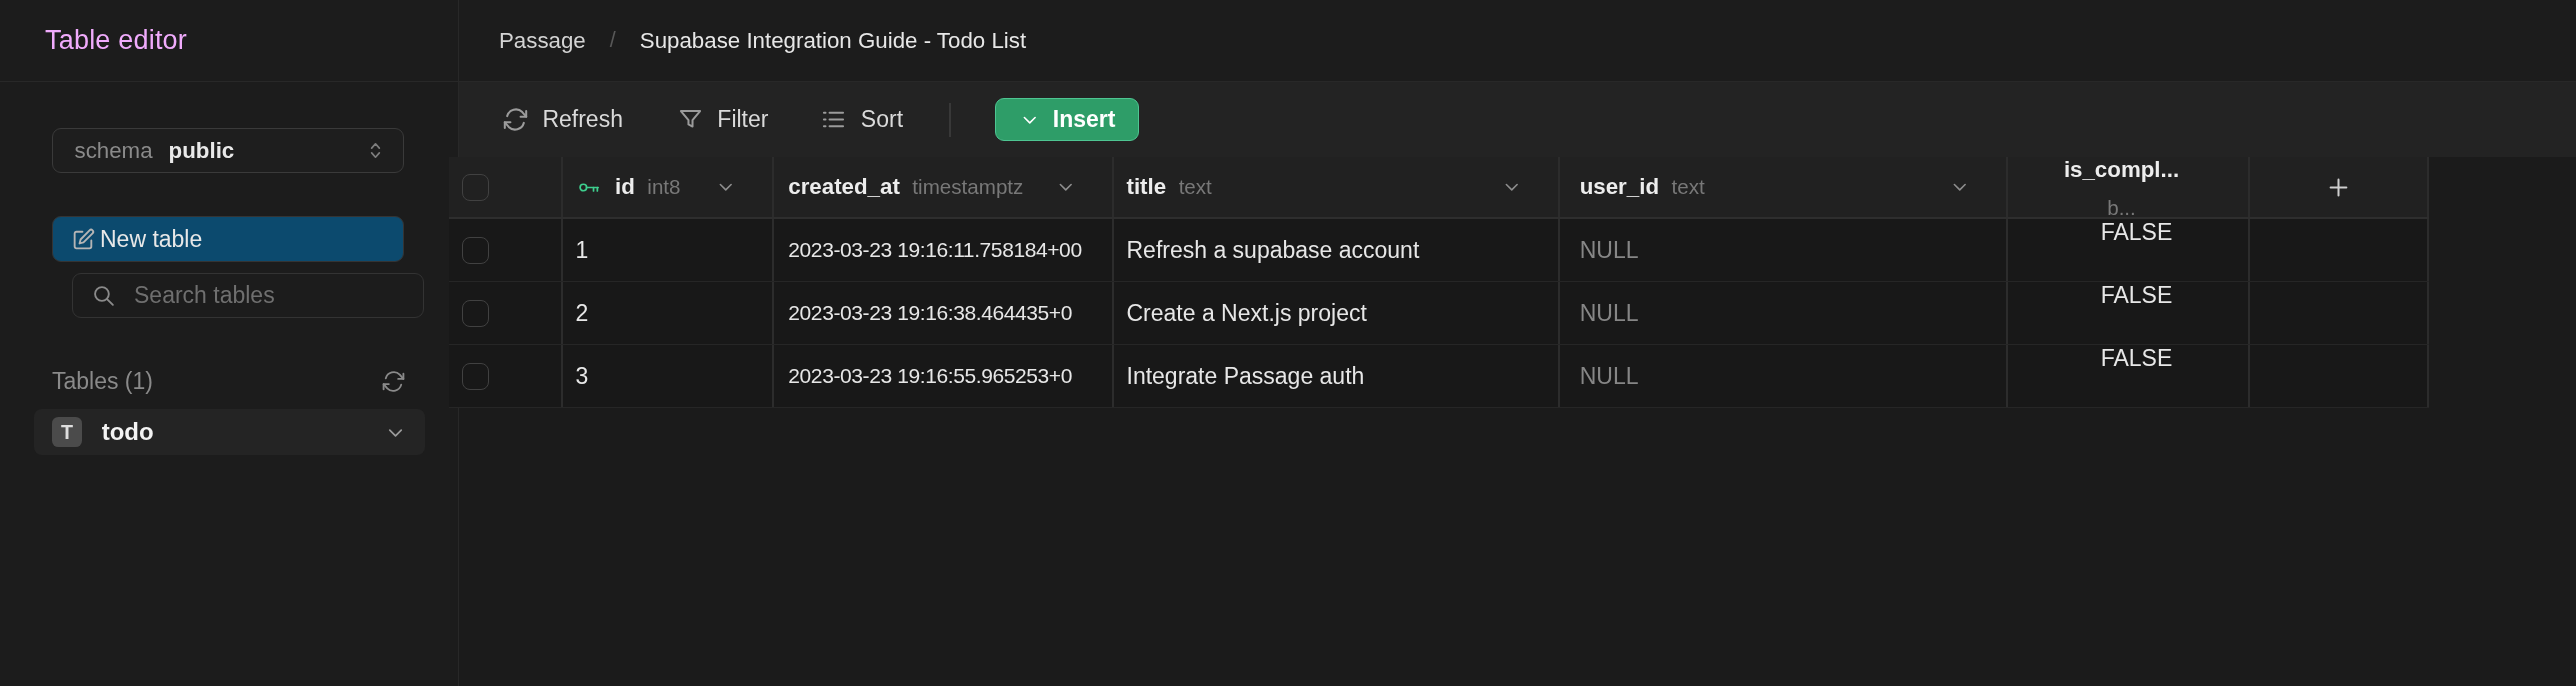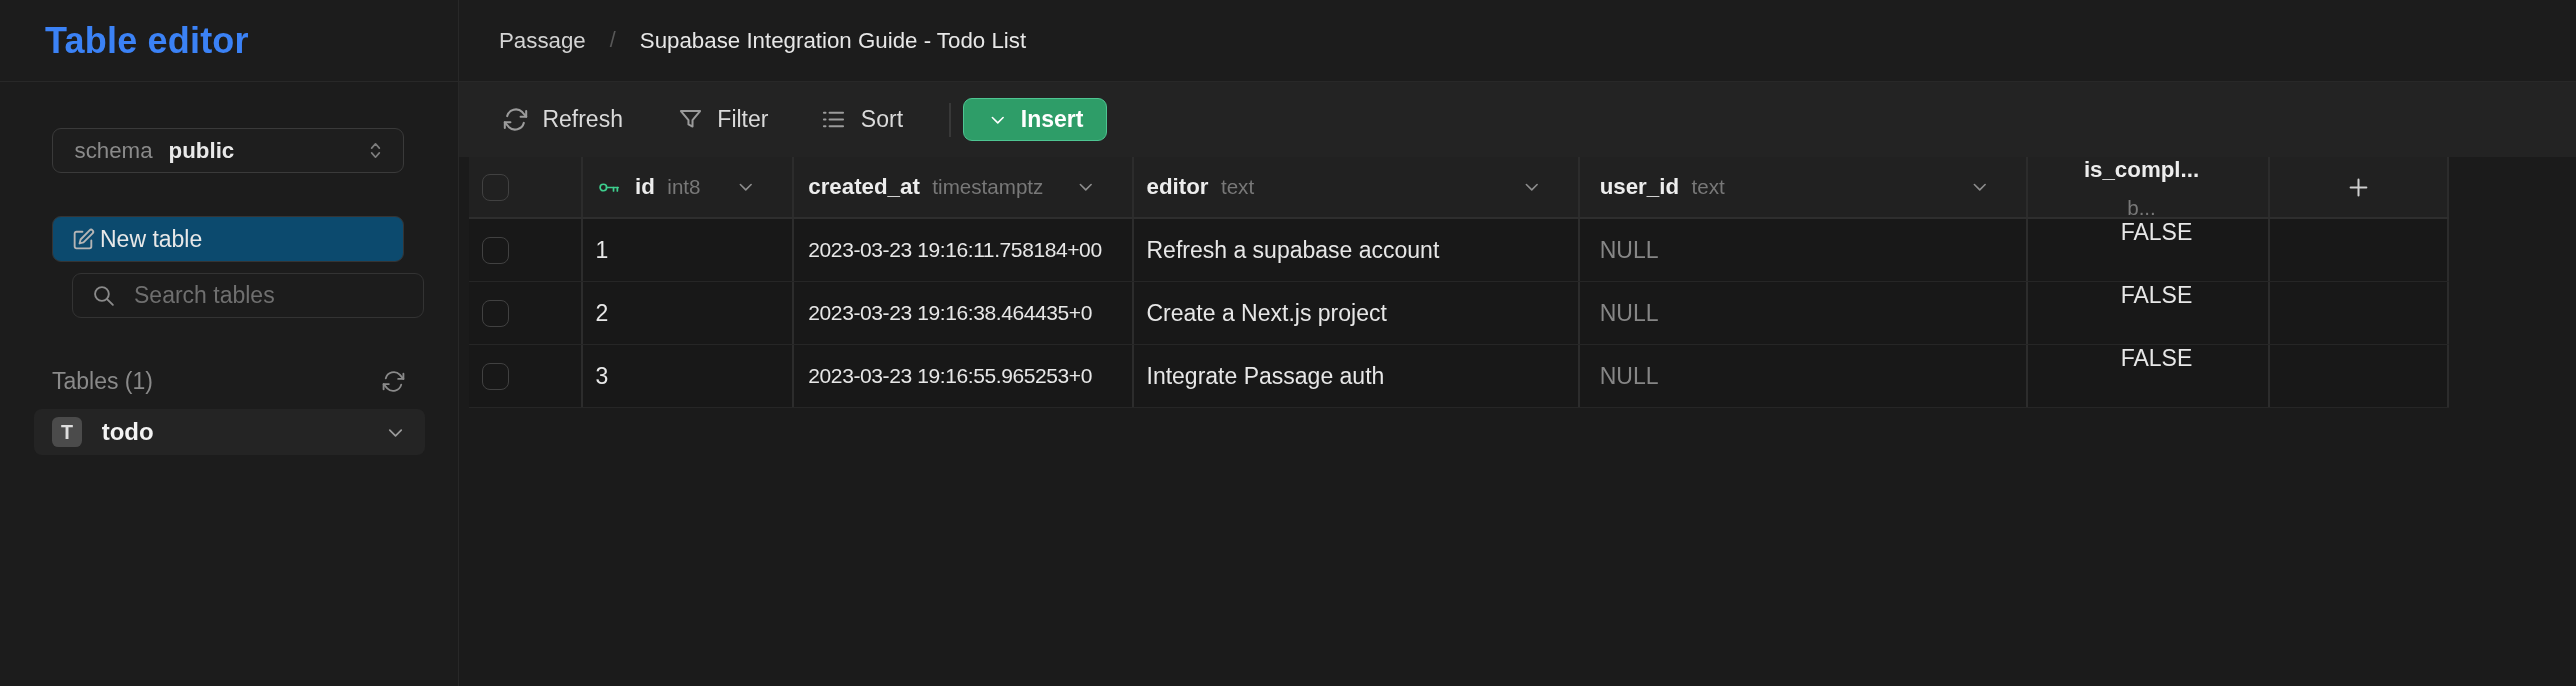--- a/index.html
+++ b/index.html
@@ -15,21 +15,21 @@
 
   
   .sidebar{
     position:absolute;left:0;top:0;width:459px;height:686px;
     background:#1c1c1c;border-right:1.8px solid #282828;box-sizing:border-box;
   }
   .sidebar-header{
     height:82px;border-bottom:1.8px solid #282828;box-sizing:border-box;
     display:flex;align-items:center;padding-left:45px;
   }
-  .page-title{font-size:36px;font-weight:700;color:#3b82f6;letter-spacing:0.2px;}
+  .page-title{font-size:27px;font-weight:400;color:#f0abfc;letter-spacing:0.2px;}
 
   .schema-select{
     position:absolute;left:52px;top:128px;width:352px;height:45px;box-sizing:border-box;
     border:1.8px solid #3a3a3a;border-radius:9px;background:#1e1e1e;
     display:flex;align-items:center;padding:0 16px 0 21.5px;gap:16px;cursor:pointer;
   }
   .schema-label{font-size:22.3px;color:#8a8a8a;}
   .schema-value{font-size:22.3px;color:#e9e9e9;font-weight:600;}
   .schema-select .icon{margin-left:auto;color:#7d7d7d;}
 
@@ -89,29 +89,29 @@
     position:absolute;left:459px;top:82px;width:2117px;height:75px;
     background:#232323;display:flex;align-items:center;padding-left:43px;box-sizing:border-box;
   }
   .tbtn{display:flex;align-items:center;gap:13.4px;cursor:pointer;}
   .tbtn .icon{color:#9b9b9b;}
   .tbtn-label{font-size:23px;color:#dadada;}
   .tbtn-filter{margin-left:54px;}
   .tbtn-sort{margin-left:52px;}
   .toolbar-divider{width:1.8px;height:34px;background:#383838;margin-left:46px;}
   .insert-btn{
-    margin-left:12px;height:43px;padding:0 23px;box-sizing:border-box;border-radius:9px;
+    margin-left:44px;height:43px;padding:0 23px;box-sizing:border-box;border-radius:9px;
     background:#2e9d68;border:1.8px solid #4ec592;display:flex;align-items:center;gap:12.5px;
     cursor:pointer;
   }
   .insert-btn .icon{color:#ffffff;}
   .insert-label{font-size:23px;font-weight:600;color:#ffffff;}
 
   
-  .grid{position:absolute;left:469px;top:157px;}
+  .grid{position:absolute;left:449px;top:157px;}
   .g-header{display:flex;height:62px;box-sizing:border-box;background:#212121;border-bottom:2.7px solid #2e2e2e;}
   .g-row{display:flex;height:63px;box-sizing:border-box;background:#181818;border-bottom:1.8px solid #262626;}
   .g-cell{
     box-sizing:border-box;border-right:2.7px solid #2c2c2c;
     display:flex;align-items:center;overflow:hidden;white-space:nowrap;
   }
   .c-check{width:114px;padding-left:12.5px;}
   .c-id{width:211px;padding-left:12.5px;}
   .c-created{width:340px;padding-left:14.3px;}
   .c-title{width:446px;padding-left:12.5px;}
@@ -273,21 +273,21 @@
           </svg>
       </div>
       <div class="g-cell hcell c-created">
         <span class="hname">created_at</span>
         <span class="htype">timestamptz</span>
         <svg class="icon chev" width="21.5" height="21.5" viewBox="0 0 24 24">
             <use href="#i-chevron-down"></use>
           </svg>
       </div>
       <div class="g-cell hcell c-title">
-        <span class="hname">editor</span>
+        <span class="hname">title</span>
         <span class="htype">text</span>
         <svg class="icon chev" width="21.5" height="21.5" viewBox="0 0 24 24">
             <use href="#i-chevron-down"></use>
           </svg>
       </div>
       <div class="g-cell hcell c-user">
         <span class="hname">user_id</span>
         <span class="htype">text</span>
         <svg class="icon chev" width="21.5" height="21.5" viewBox="0 0 24 24">
             <use href="#i-chevron-down"></use>

